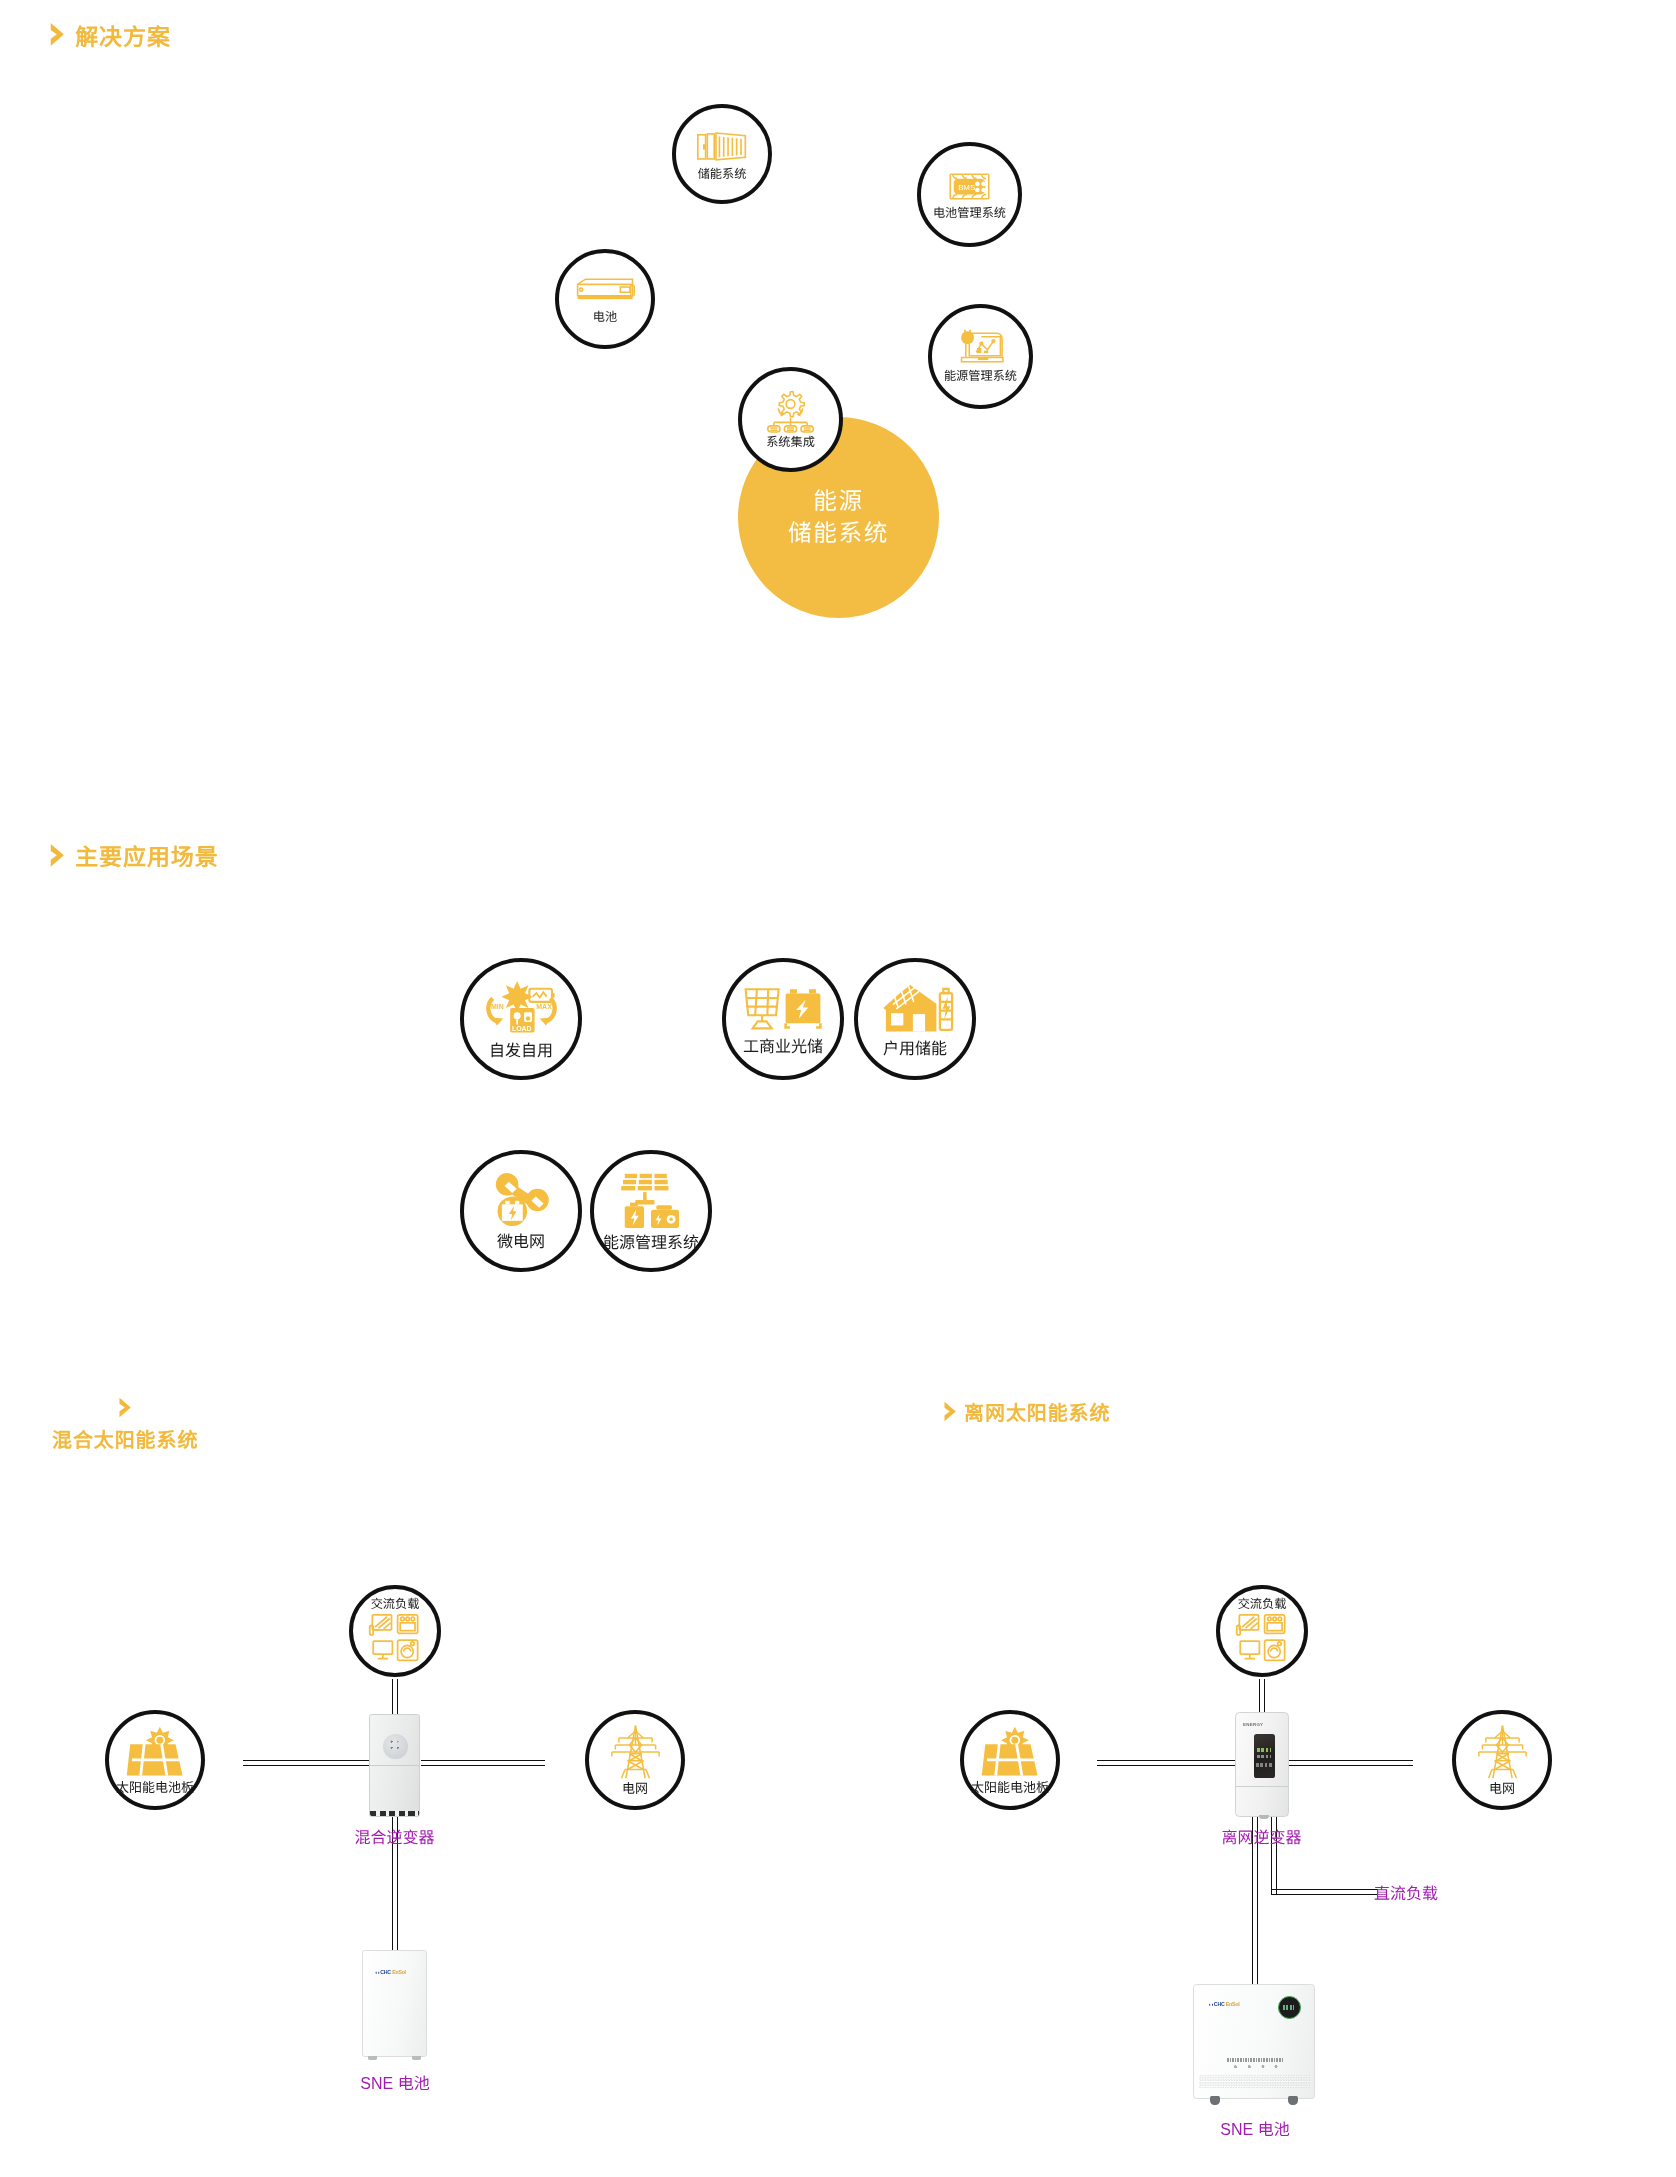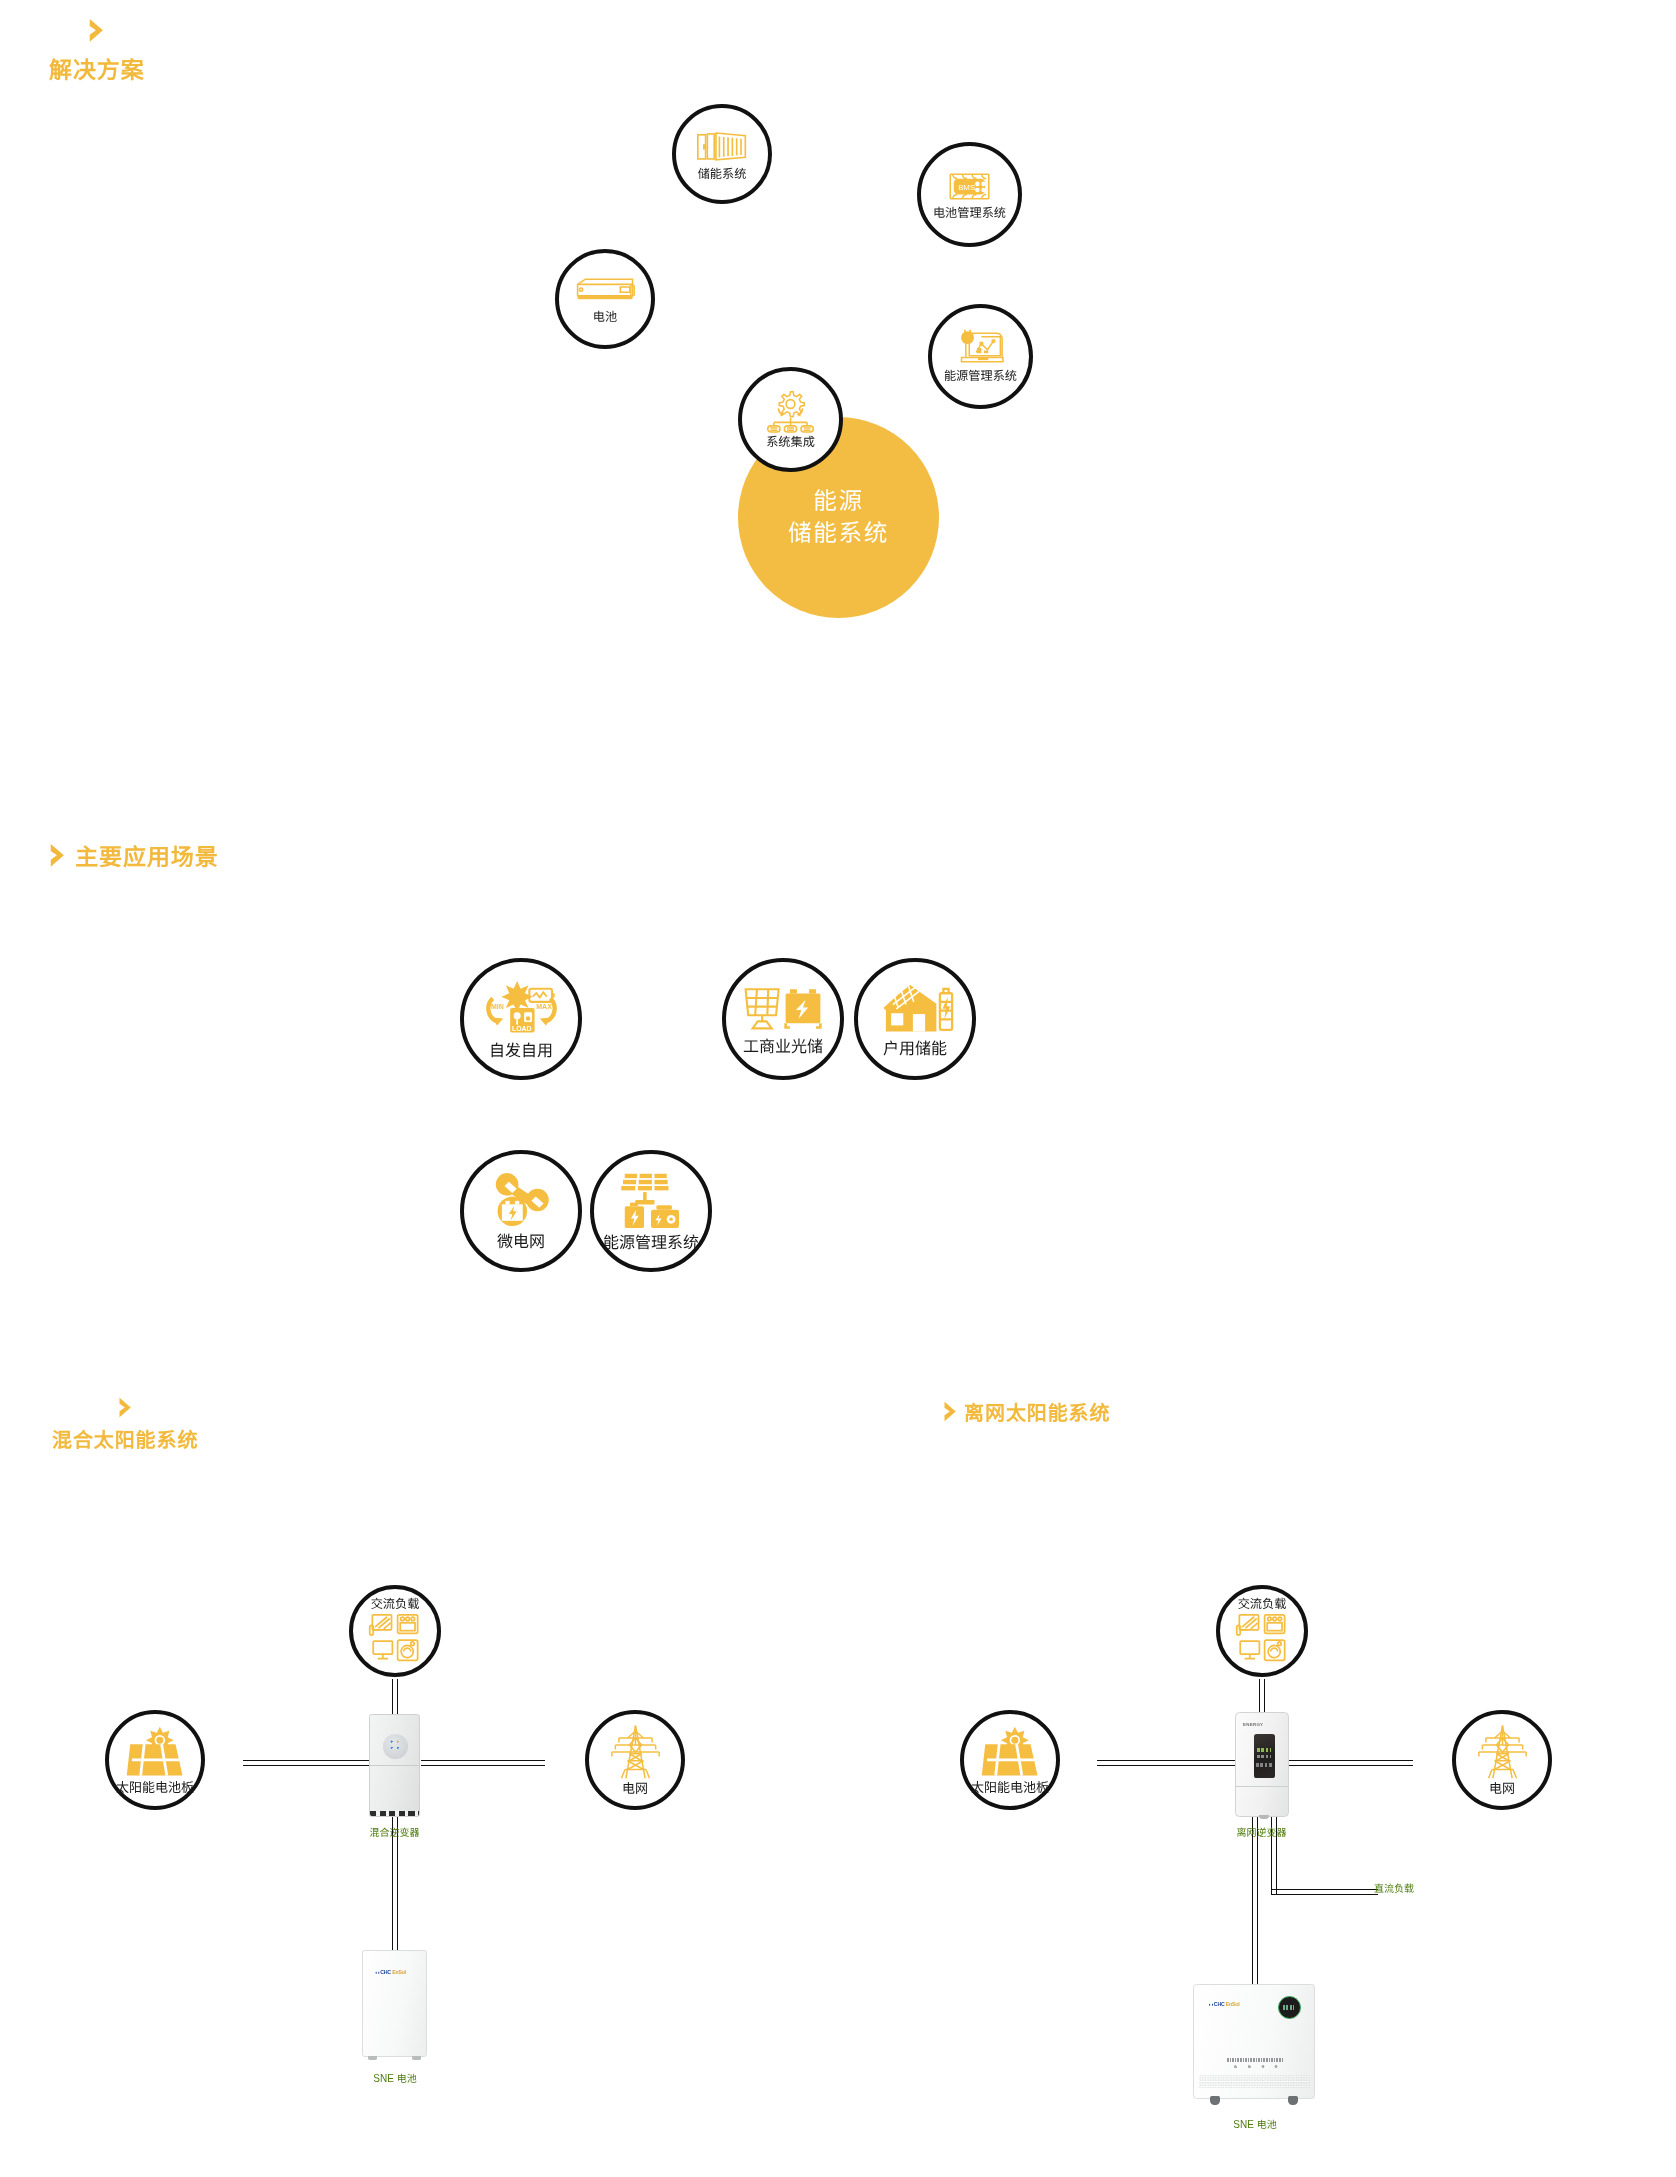--- a/index.html
+++ b/index.html
@@ -74,22 +74,22 @@
   #scen { position:absolute; left:0; top:917px; width:1677px; height:384px; }
   .scen-b { width: 122px; height: 122px; border-width:4.4px; }
   .scen-b .lbl { font-size: 16px; margin-top: 5.2px; }
 
   
   .sysdiag { position:absolute; top:1450px; width:838px; height:716px; }
   #sys-left  { left: 0; }
   #sys-right { left: 838px; }
   .dev-cap {
     position:absolute;
-    font-size: 10px;
-    color:#4d7c0f;
+    font-size: 16px;
+    color:#a21caf;
     white-space:nowrap;
     text-align:center;
   }
   .wire {
     position:absolute;
     background: transparent;
     border-color: #111;
     border-style: solid;
   }
   .wire-h { border-top-width:1.7px; border-bottom-width:1.7px; border-left:0; border-right:0; height:6.1px; }
@@ -134,21 +134,21 @@
   .brand-energy {
     position:absolute; font-size:4.4px; letter-spacing:0.3px;
     color:#6d6f70; font-weight:bold; white-space:nowrap;
   }
 </style>
 </head>
 <body>
 
 <div class="page">
 
-  <div class="sec-head" style="left:49px; top:17.5px;flex-direction:column;">
+  <div class="sec-head" style="left:49px; top:17.5px;">
     <svg class="chev" viewBox="0 0 20 28">
       <path d="M2 1 L17 14 L2 27 L2 19 L9 14 L2 9 Z" fill="#F2B93C"></path>
     </svg>
     <span>解决方案</span>
   </div>
 
   <div id="hero">
 
     <div id="hero-core">
       <span class="l1">能源</span>

